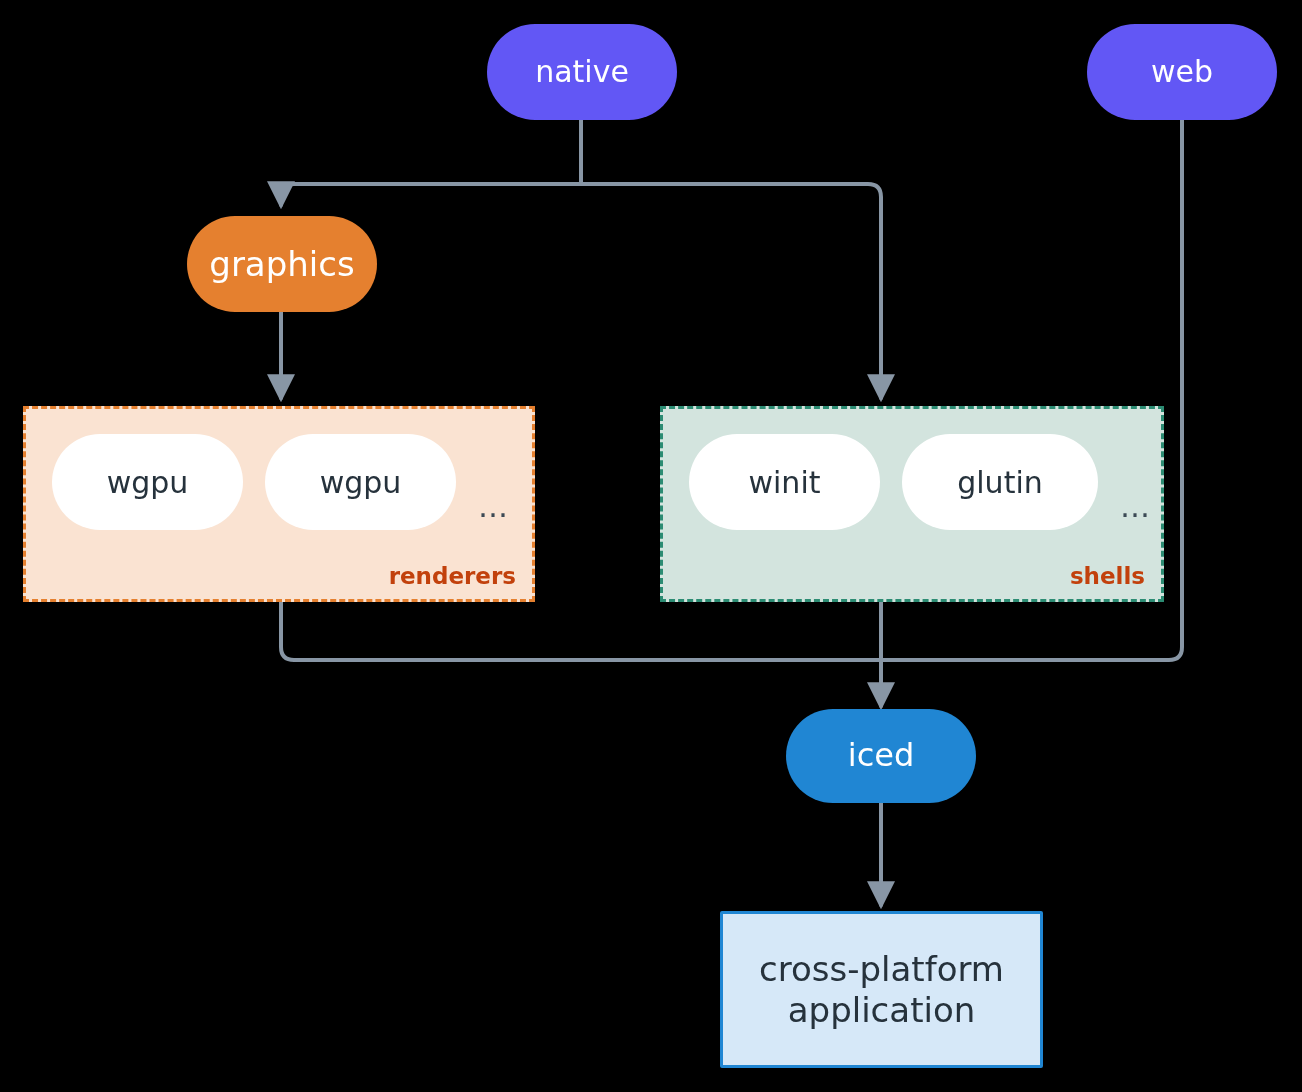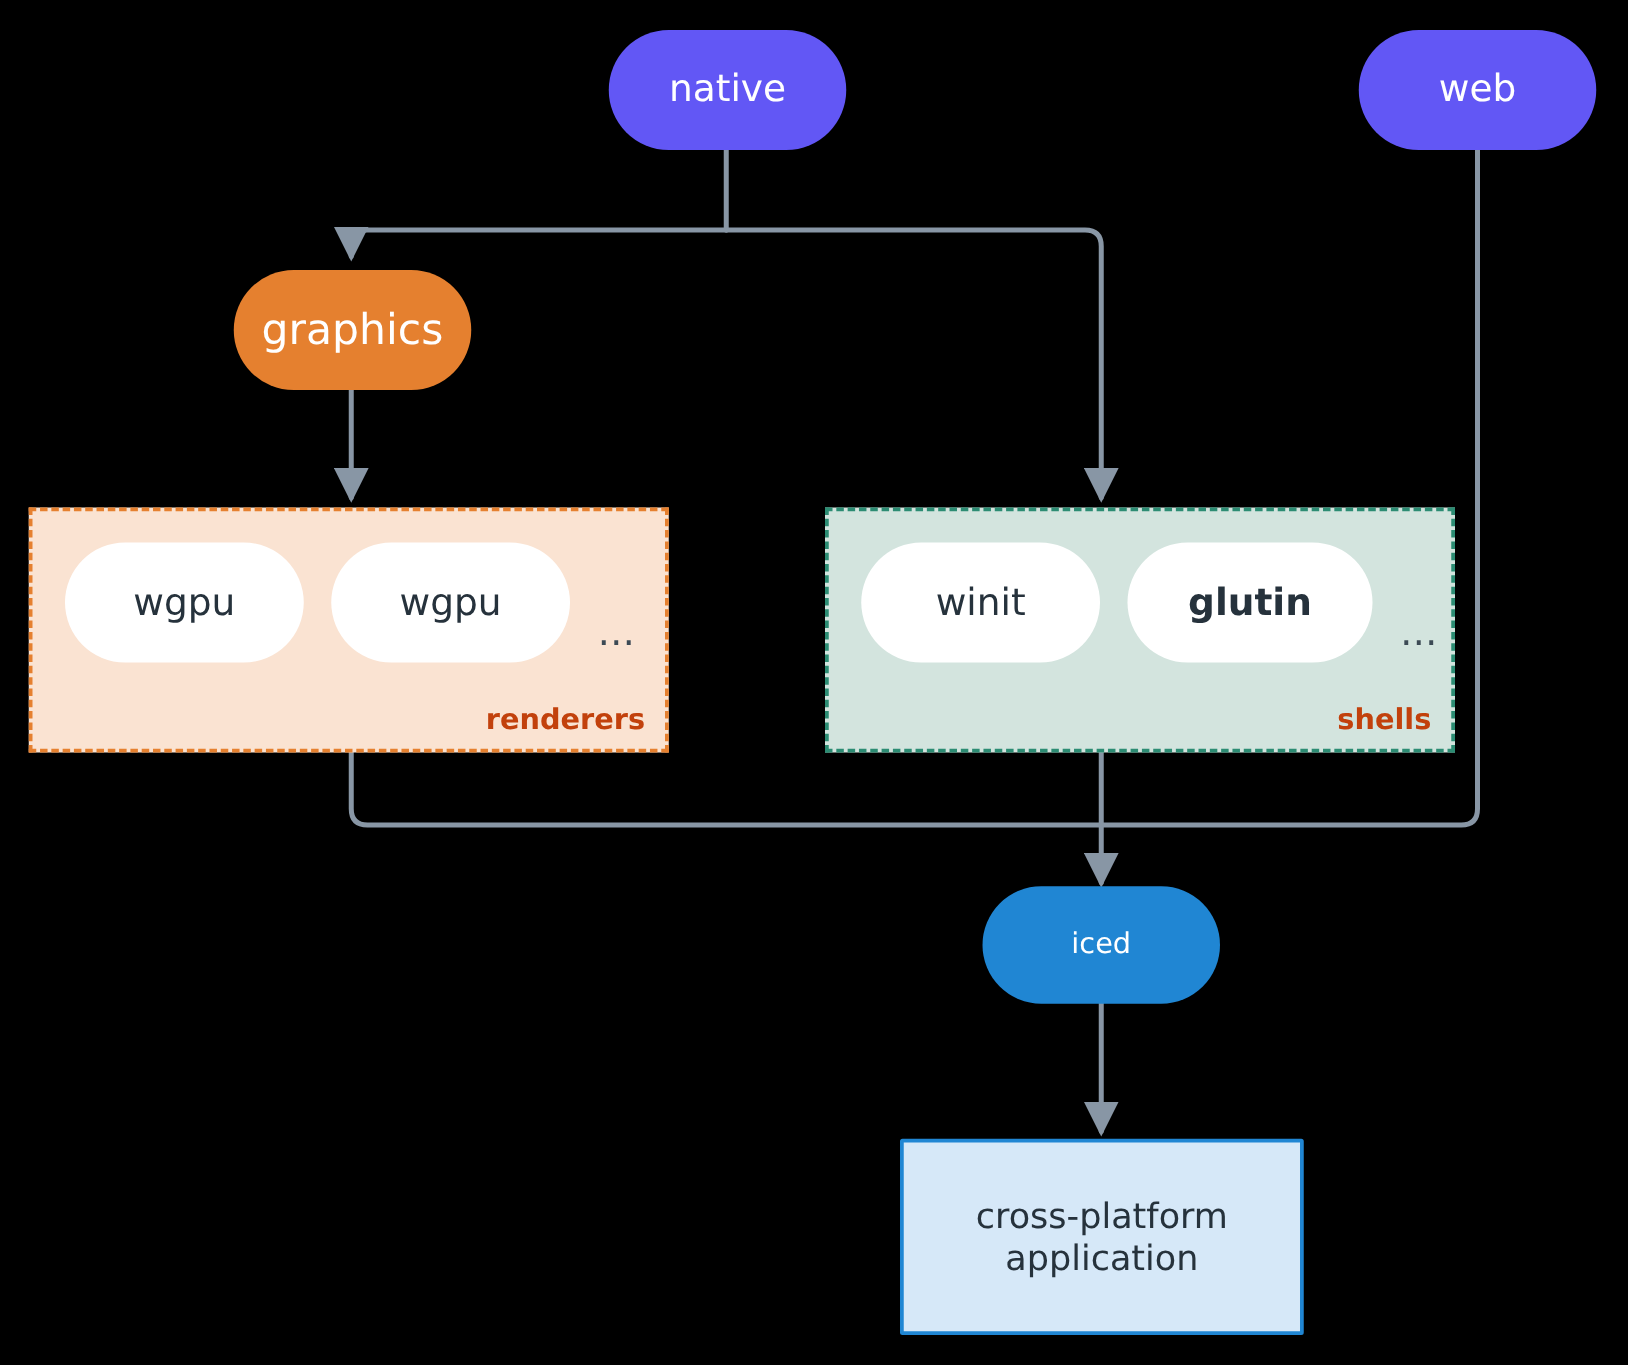--- a/index.html
+++ b/index.html
@@ -55,30 +55,30 @@
   .pill-orange {
     background: #E5802F;
     color: #ffffff;
     font-size: 34px;
   }
 
   
   .pill-blue {
     background: #2086D3;
     color: #ffffff;
-    font-size: 23px;
+    font-size: 32px;
   }
 
   
   .rect-lightblue {
     background: #D6E8F8;
     border: 3px solid #2086D3;
     border-radius: 2px;
     color: #26323C;
-    font-size: 28px;
+    font-size: 34px;
   }
 
   
   .group {
     position: absolute;
     box-sizing: border-box;
     z-index: 2;
   }
   .group-renderers {
     background: #FAE3D2;
@@ -109,21 +109,21 @@
     border-radius: 999px;
     color: #26323C;
     font-size: 30px;
     height: 96px;
     display: flex;
     align-items: center;
     justify-content: center;
     box-sizing: border-box;
   }
   .leaf-wide   { width: 191px; }
-  .leaf-wide2  { width: 196px; font-weight: bold; }
+  .leaf-wide2  { width: 196px; }
   .ellipsis {
     color: #3C4A55;
     font-size: 30px;
     letter-spacing: 1px;
     padding-bottom: 6px;
   }
 </style>
 </head>
 <body>
 

